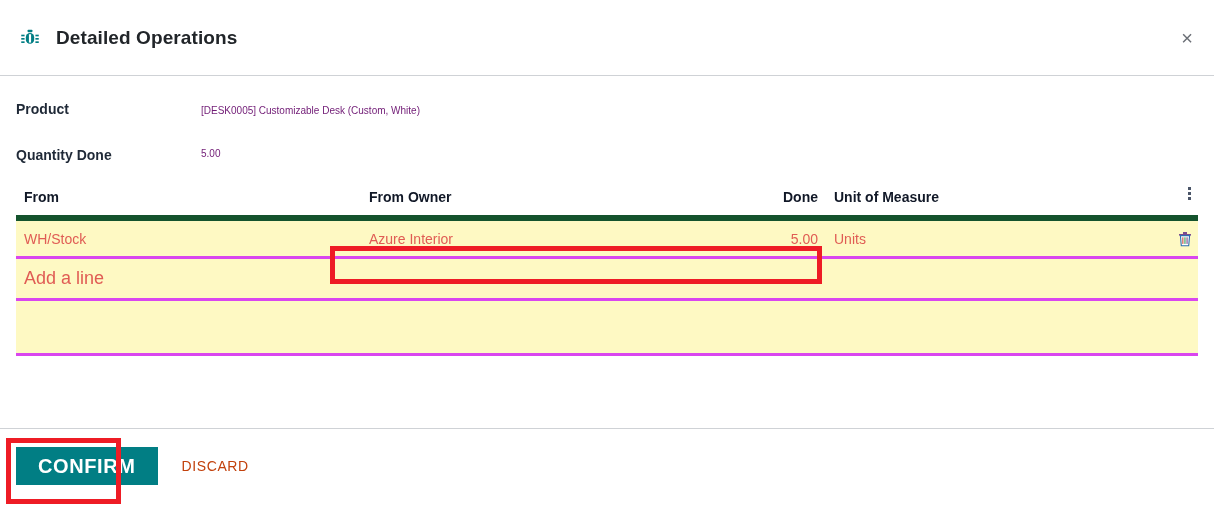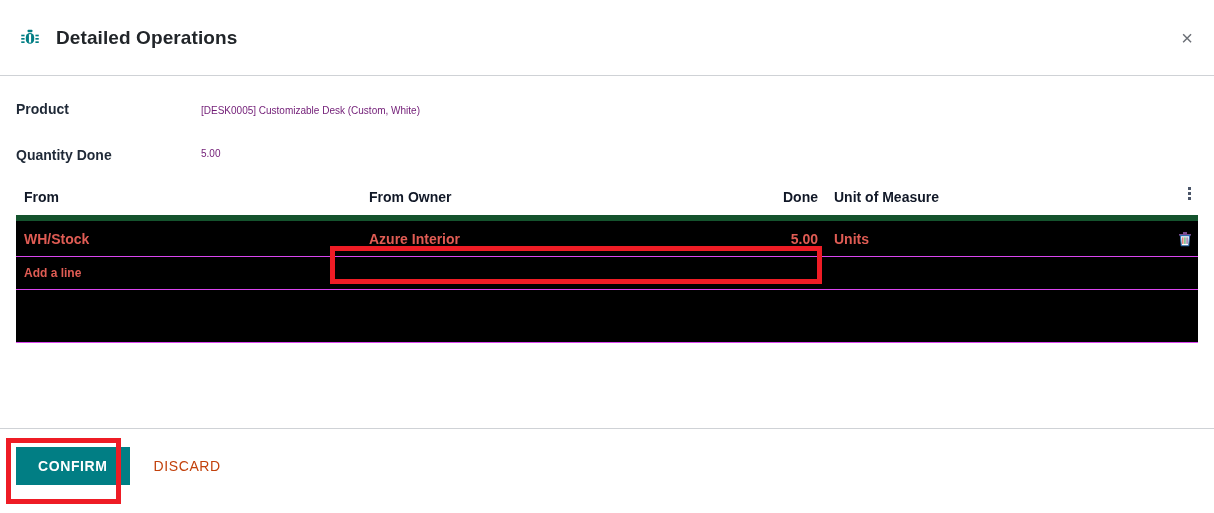--- a/index.html
+++ b/index.html
@@ -118,40 +118,39 @@
     text-align: right;
   }
   table.ops thead th.optcol {
     width: 40px;
     text-align: right;
     padding-right: 6px;
   }
   table.ops tbody td {
     padding: 9px 8px;
     color: #e05c54;
-    border-bottom: 1px solid #d946ef;
-    background: #000000;
+    border-bottom: 3px solid #d946ef;
+    background: #fef9c3;
     white-space: nowrap;
     overflow: hidden;
     text-overflow: ellipsis;
-    font-weight: bold;
   }
   table.ops tbody td.num {
     text-align: right;
   }
   table.ops tbody td.trashcell {
     text-align: right;
     padding-right: 6px;
   }
   td.addline {
     padding: 9px 8px;
     background: #ffffff;
     border-bottom: none;
     color: #3f6f93;
-    font-size: 12px;
+    font-size: 18px;
     cursor: pointer;
   }
   tr.filler td {
     height: 34px;
     background: #fafafb;
     border-bottom: none;
     padding: 0;
   }
 
   .col-from      { width: 345px; }
@@ -187,21 +186,21 @@
     border-top: 1px solid #cfd2d6;
     padding: 18px 16px 0 16px;
     box-sizing: border-box;
     display: flex;
     align-items: center;
   }
   .btn-confirm {
     background: #017e84;
     color: #ffffff;
     border: none;
-    font-size: 14px;
+    font-size: 20px;
     font-weight: bold;
     letter-spacing: 0.6px;
     padding: 10px 22px;
     cursor: pointer;
     font-family: "Liberation Sans", sans-serif;
     line-height: 18px;
   }
   .btn-discard {
     background: none;
     border: none;

